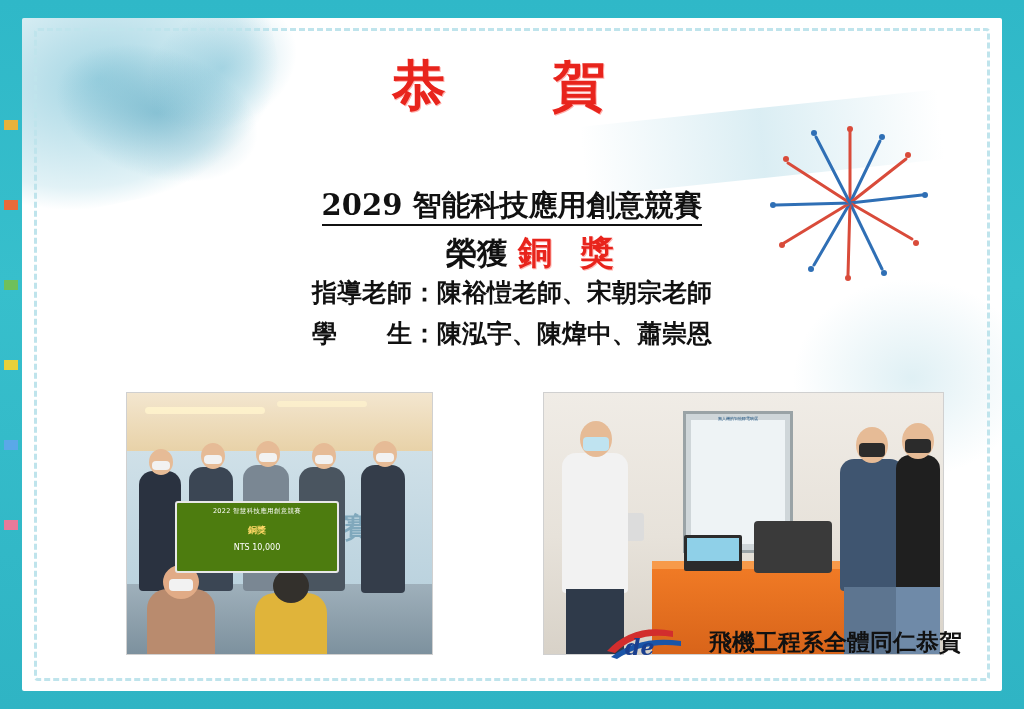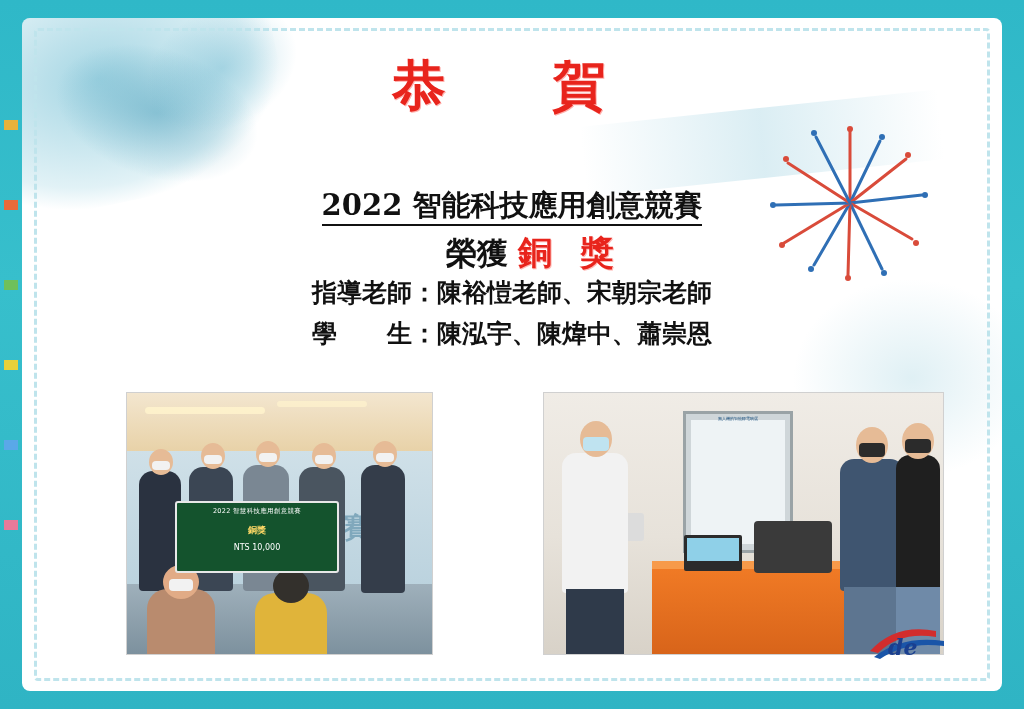--- a/index.html
+++ b/index.html
@@ -14,21 +14,21 @@
     width:1024px;height:709px;
     background:
       linear-gradient(180deg,#2fb8c8 0%, #37bfcc 40%, #2fb4c4 100%);
     overflow:hidden;
   }
   
   .inner{
     position:absolute;
     left:22px;top:18px;right:22px;bottom:18px;
     background:#ffffff;
-    border-radius:8px;
+    border-radius:2px;
     overflow:hidden;
   }
   .dashed-frame{
     position:absolute;
     left:12px;top:10px;right:12px;bottom:10px;
     border:3px dashed #bfe4ec;
     border-radius:4px;
     pointer-events:none;
   }
   
@@ -119,21 +119,21 @@
   .pl-lightbar2{position:absolute;left:150px;top:8px;width:90px;height:6px;background:#fff3cd;border-radius:4px;opacity:.7;}
   .pl-wall{position:absolute;left:0;top:58px;width:100%;height:150px;background:linear-gradient(180deg,#cfe0e8,#b9d1dd);}
   .pl-wall-text{position:absolute;left:12px;top:116px;font-size:30px;font-weight:bold;color:#2f6f8f;opacity:.5;font-family:"DejaVu Serif",serif;}
   .pl-wall-text2{position:absolute;left:188px;top:116px;font-size:28px;font-weight:bold;color:#2f6f8f;opacity:.45;font-family:"DejaVu Serif",serif;}
   .pl-floor{position:absolute;left:0;bottom:0;width:100%;height:70px;background:linear-gradient(180deg,#9fb0bb,#7d919e);}
   .person{position:absolute;border-radius:14px 14px 4px 4px;}
   .head{position:absolute;border-radius:50%;background:#e6bb96;}
   .mask{position:absolute;border-radius:4px;background:#f2f2f2;}
   .cheque{
     position:absolute;left:48px;top:108px;width:160px;height:64px;
-    background:#14532d;border:2px solid #e8e8e8;border-radius:3px;
+    background:#4d7c0f;border:2px solid #e8e8e8;border-radius:3px;
     color:#fff;font-size:6px;text-align:center;padding-top:4px;
     font-family:"DejaVu Sans",sans-serif;
   }
   .cheque .c1{font-size:6.5px;letter-spacing:.3px;}
   .cheque .c2{font-size:9px;color:#ffd966;font-weight:bold;margin-top:8px;}
   .cheque .c3{font-size:8px;margin-top:6px;}
   .balloon{position:absolute;left:16px;top:142px;width:26px;height:32px;border-radius:50%;background:#f0c84a;}
 
   
   .pr-bg{position:absolute;inset:0;background:linear-gradient(180deg,#f0ece6 0%, #e7e2da 55%, #d8d2c8 100%);}
@@ -208,21 +208,21 @@
           <circle cx="44" cy="10" r="3"></circle>
       </g>
     </svg>
 
     <div class="dashed-frame"></div>
 
     <div class="title">恭　賀</div>
 
 
     <div class="line3">
-      <span>2022 智能科技應用創意競賽</span>
+      <span>2029 智能科技應用創意競賽</span>
     </div>
 
     <div class="line4">
       <span>榮獲</span><span class="prize">銅 獎</span>
     </div>
 
     <div class="detail d2">
       <span>學　　生：</span><span>陳泓宇、陳煒中、蕭崇恩</span>
     </div>
     <div class="detail d1">
@@ -309,20 +309,21 @@
     </div>
 
     <div class="footer">
       <div class="logo">
         <svg viewBox="0 0 96 42" width="96" height="42">
           <path d="M4 30 Q30 2 70 10 L70 16 Q34 10 12 32 Z" fill="#d22d2d"></path>
           <path d="M8 36 Q36 14 78 20 L78 25 Q40 20 14 38 Z" fill="#1a55a8"></path>
           <text x="22" y="34" font-family="DejaVu Serif, serif" font-size="22" font-style="italic" font-weight="bold" fill="#1a3f8f">de</text>
         </svg>
       </div>
+      <div class="logo-text">飛機工程系全體同仁恭賀</div>
     </div>
 
   </div>
 
   <div class="tick" style="top:120px;background:#e8b23a;"></div>
   <div class="tick" style="top:200px;background:#e86a3a;"></div>
   <div class="tick" style="top:280px;background:#6fc05a;"></div>
   <div class="tick" style="top:360px;background:#e8d13a;"></div>
   <div class="tick" style="top:440px;background:#5aa8e8;"></div>
   <div class="tick" style="top:520px;background:#e87a9a;"></div>

